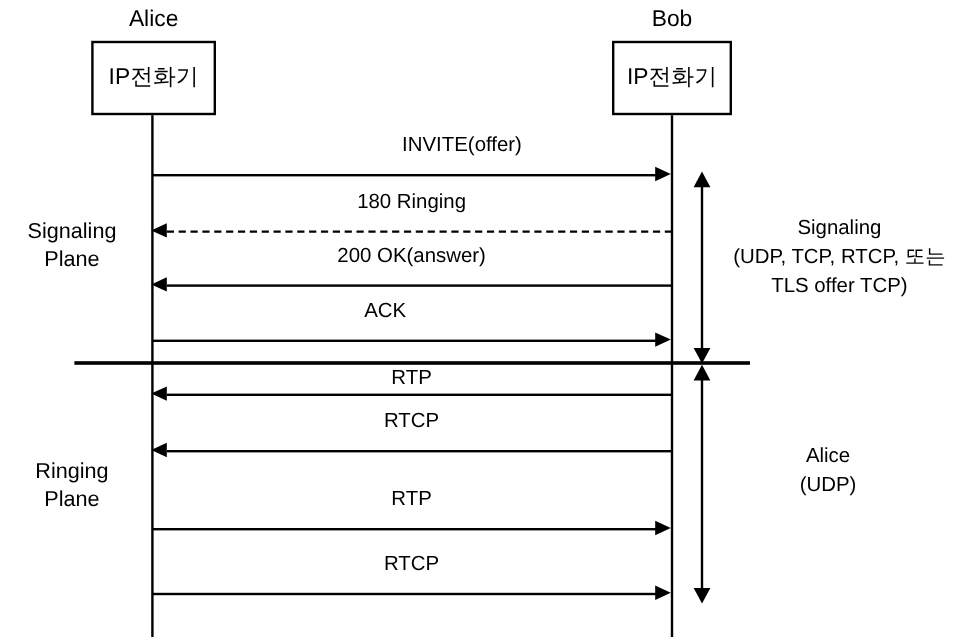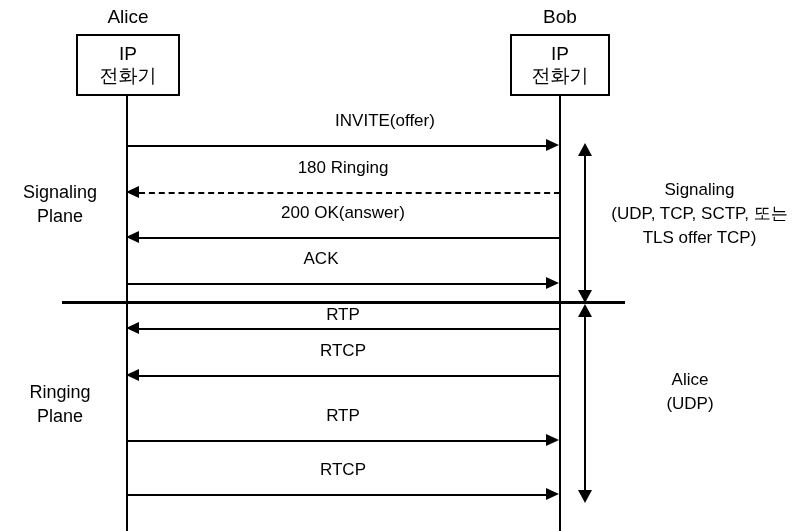--- a/index.html
+++ b/index.html
@@ -26,21 +26,21 @@
     color: #000;
     text-align: center;
     white-space: nowrap;
   }
   .endpoint-box {
     position: absolute;
     border: 2px solid #000;
     background: #fff;
     box-sizing: border-box;
     display: flex;
-    flex-direction: column;
+    flex-direction: row;
     align-items: center;
     justify-content: center;
     line-height: 1.18;
   }
   .endpoint-box .ln {
     font-size: 19px;
     color: #000;
     white-space: nowrap;
   }
 
@@ -197,21 +197,21 @@
     <div>Ringing</div>
     <div>Plane</div>
   </div>
 
   <div class="arrow-up" style="left:578px; top:143px;"></div>
   <div class="span-line" style="left:584px; top:150px; height:146px;"></div>
   <div class="arrow-down" style="left:578px; top:290px;"></div>
 
   <div class="span-note" style="left:600px; top:178px; width:199px;">
     <div>Signaling</div>
-    <div>(UDP, TCP, SCTP, 또는</div>
+    <div>(UDP, TCP, RTCP, 또는</div>
     <div>TLS offer TCP)</div>
   </div>
 
   <div class="arrow-up" style="left:578px; top:304px;"></div>
   <div class="span-line" style="left:584px; top:311px; height:185px;"></div>
   <div class="arrow-down" style="left:578px; top:490px;"></div>
 
   <div class="span-note" style="left:600px; top:368px; width:180px;">
     <div>Alice</div>
     <div>(UDP)</div>

